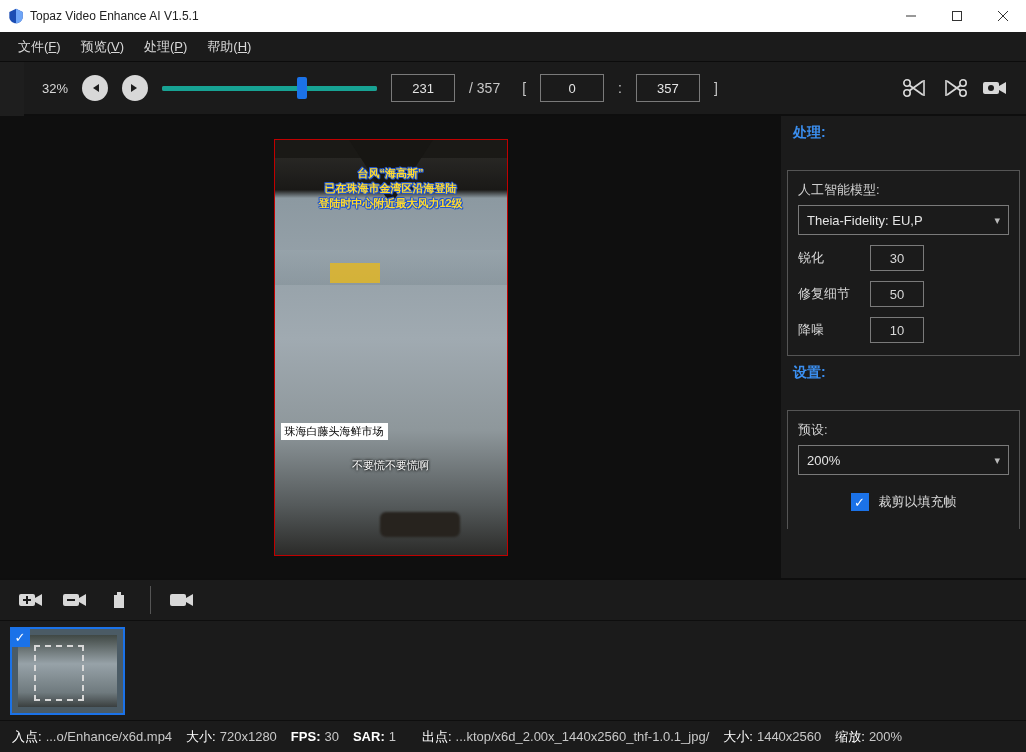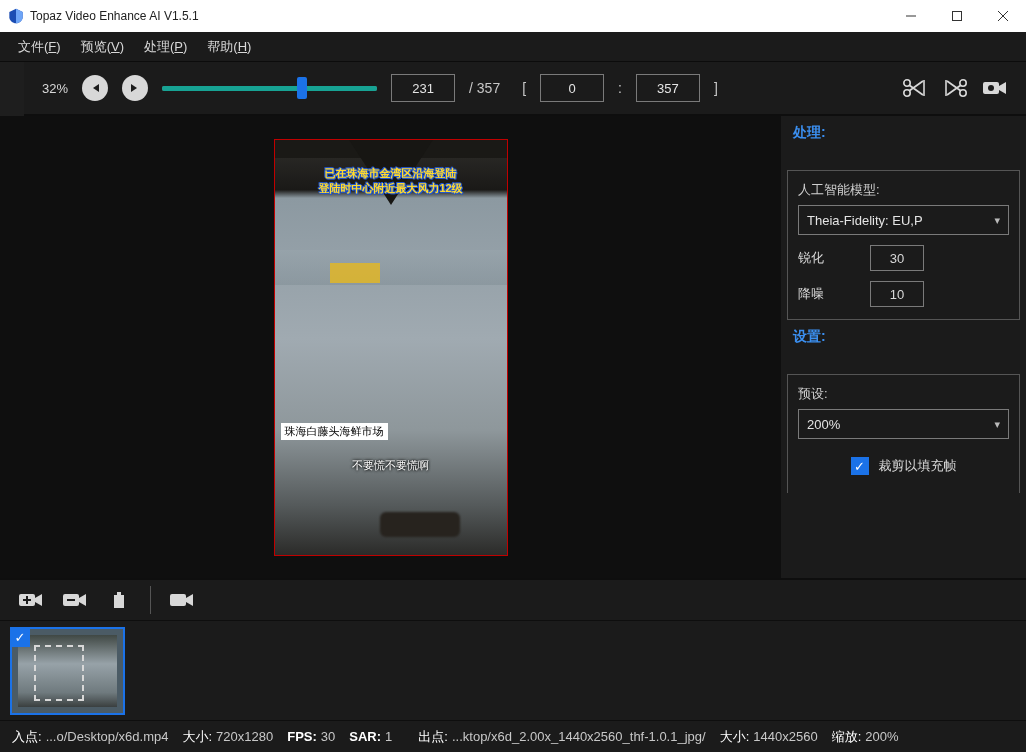--- a/index.html
+++ b/index.html
@@ -300,20 +300,21 @@
 </div>
 
 <div class="main">
   <div class="viewport">
     <div class="video-frame">
       <div class="top-dark"></div>
       <div class="mirror-tri"></div>
       <div class="bridge"></div>
       <div class="sign"></div>
       <div class="cap-yellow">
+        <div>台风“海高斯”</div>
         <div>已在珠海市金湾区沿海登陆</div>
         <div>登陆时中心附近最大风力12级</div>
       </div>
       <div class="cap-box" style="top:283px">珠海白藤头海鲜市场</div>
       <div class="cap-sub" style="top:318px">不要慌不要慌啊</div>
       <div class="debris"></div>
     </div>
   </div>
 
   <div class="sidepanel">
@@ -322,20 +323,24 @@
       <div class="side-label">人工智能模型:</div>
       <div class="dropdown">
         <span>Theia-Fidelity: EU,P</span>
         <span class="chev-down">▾</span>
       </div>
       <div class="row">
         <span style="width:60px">锐化</span>
         <div class="small-box">30</div>
       </div>
       <div class="row">
+        <span style="width:60px">修复细节</span>
+        <div class="small-box">50</div>
+      </div>
+      <div class="row">
         <span style="width:60px">降噪</span>
         <div class="small-box">10</div>
       </div>
     </div>
 
     <div class="side-heading">设置:</div>
     <div class="side-section" style="border-bottom:none; margin-bottom:0; padding-bottom:18px">
       <div class="side-label">预设:</div>
       <div class="dropdown">
         <span>200%</span>
@@ -381,21 +386,21 @@
 <div class="thumbstrip">
   <div class="thumb">
     <div class="thumb-body"></div>
     <div class="dashbox"></div>
     <div class="thumb-check">✓</div>
   </div>
 </div>
 
 <div class="statusbar">
   <span class="sb-label">入点:</span>
-  <span class="sb-val">...o/Desktop/x6d.mp4</span>
+  <span class="sb-val">...o/Enhance/x6d.mp4</span>
   <span class="sb-label">大小:</span>
   <span class="sb-val">720x1280</span>
   <span class="sb-label sb-bold">FPS:</span>
   <span class="sb-val">30</span>
   <span class="sb-label sb-bold">SAR:</span>
   <span class="sb-val" style="margin-right:26px">1</span>
   <span class="sb-label">出点:</span>
   <span class="sb-val">...ktop/x6d_2.00x_1440x2560_thf-1.0.1_jpg/</span>
   <span class="sb-label">大小:</span>
   <span class="sb-val">1440x2560</span>

